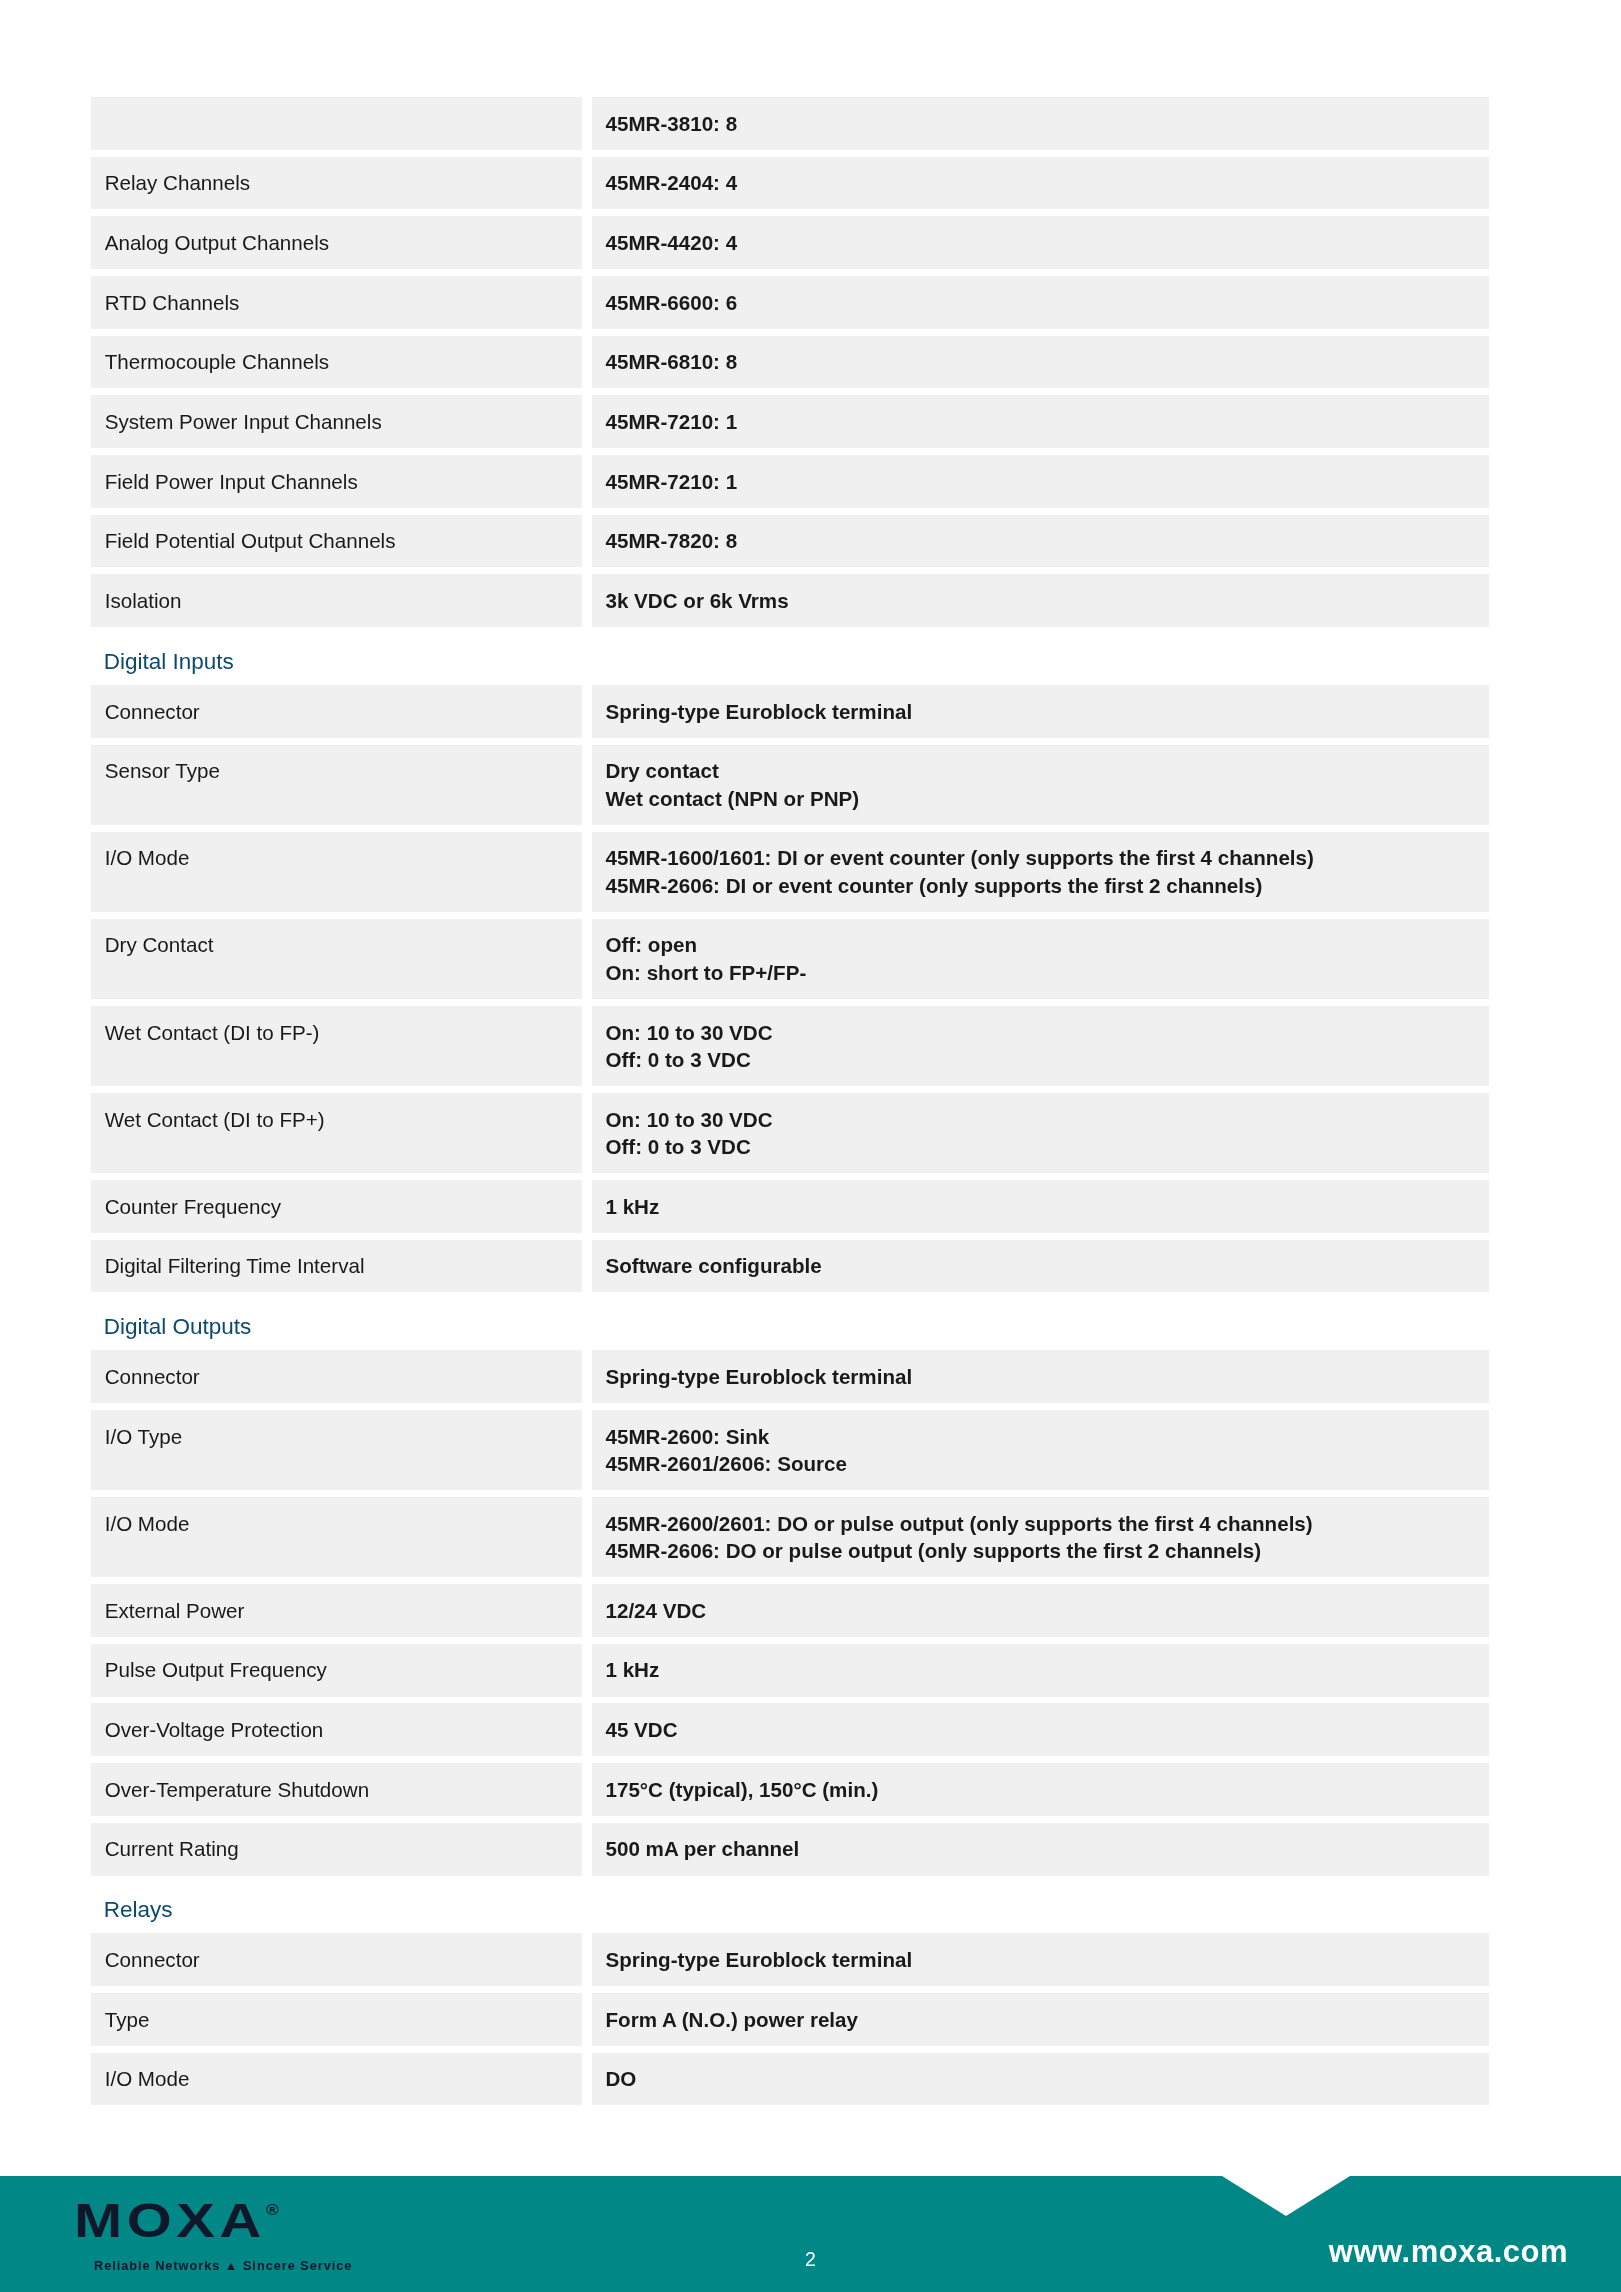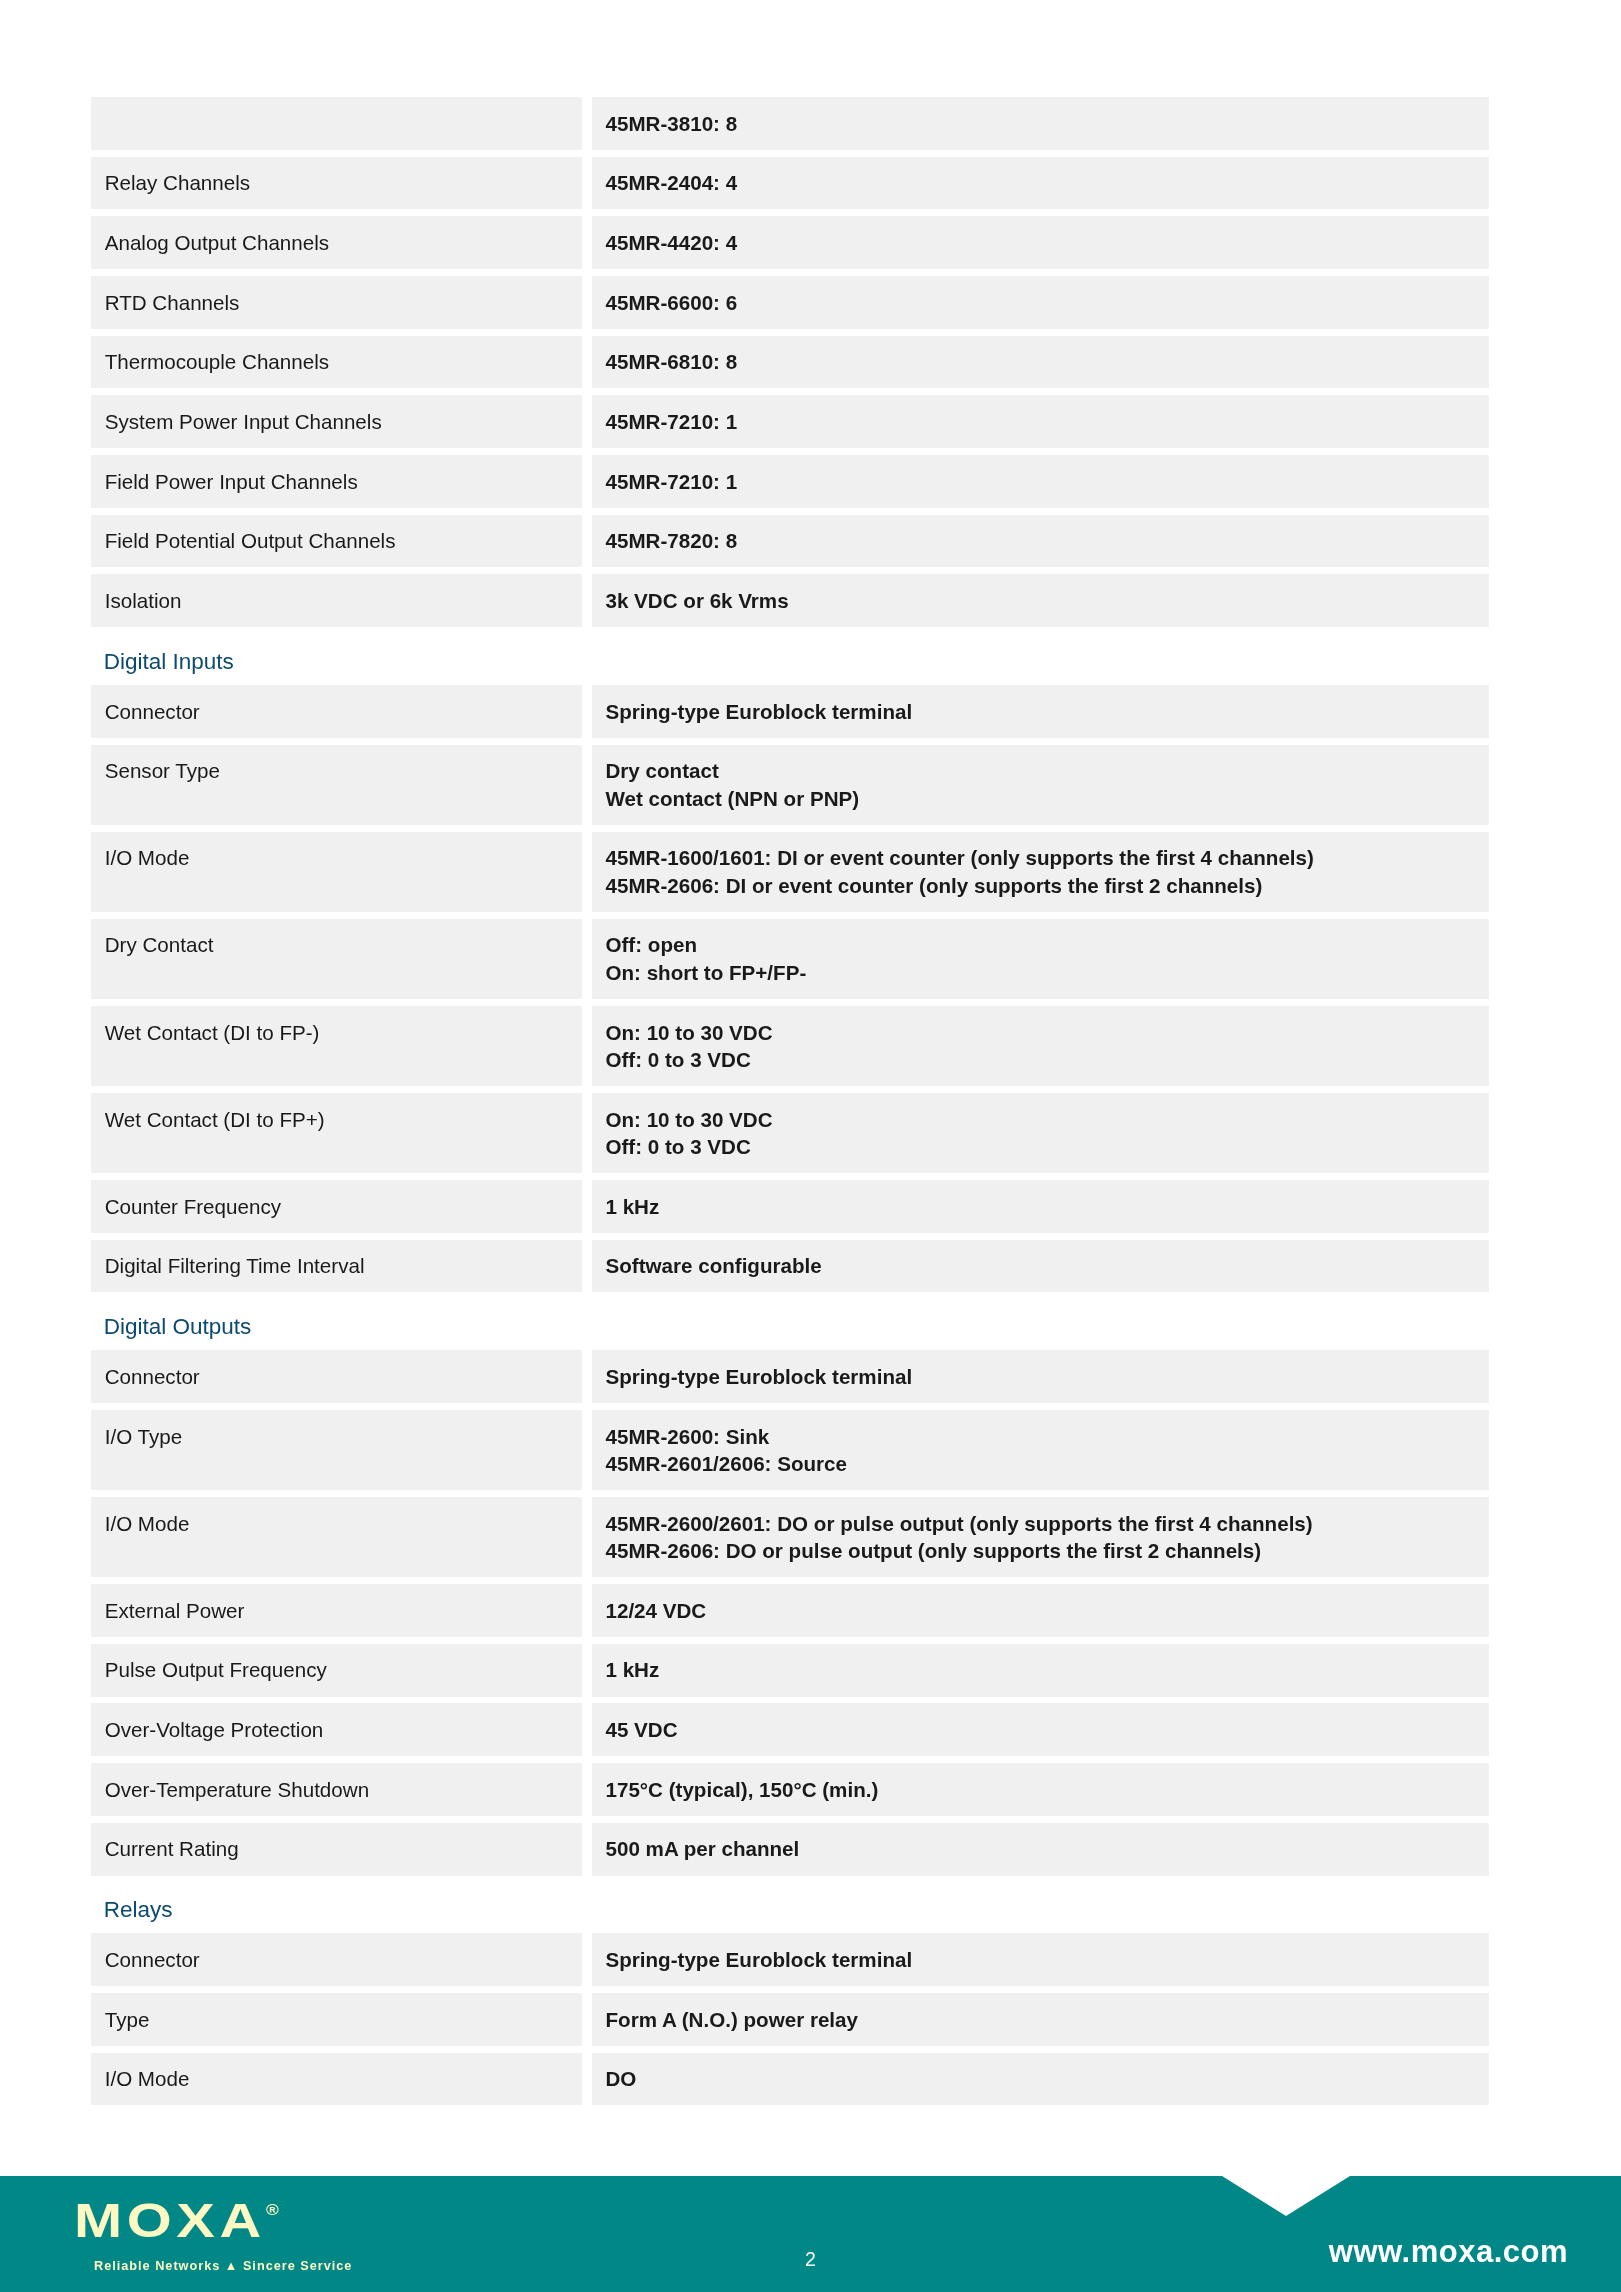--- a/index.html
+++ b/index.html
@@ -65,21 +65,21 @@
     width: 0;
     height: 0;
     border-left: 64px solid transparent;
     border-right: 64px solid transparent;
     border-top: 40px solid #ffffff;
   }
   .brand {
     position: absolute;
     left: 74px;
     top: 23.5px;
-    color: #fef9c3;
+    color: #0f172a;
   }
   .brand-name {
     font-size: 49px;
     font-weight: bold;
     letter-spacing: 3.9px;
     line-height: 41px;
     transform: scaleX(1.18);
     transform-origin: left center;
     white-space: nowrap;
   }

